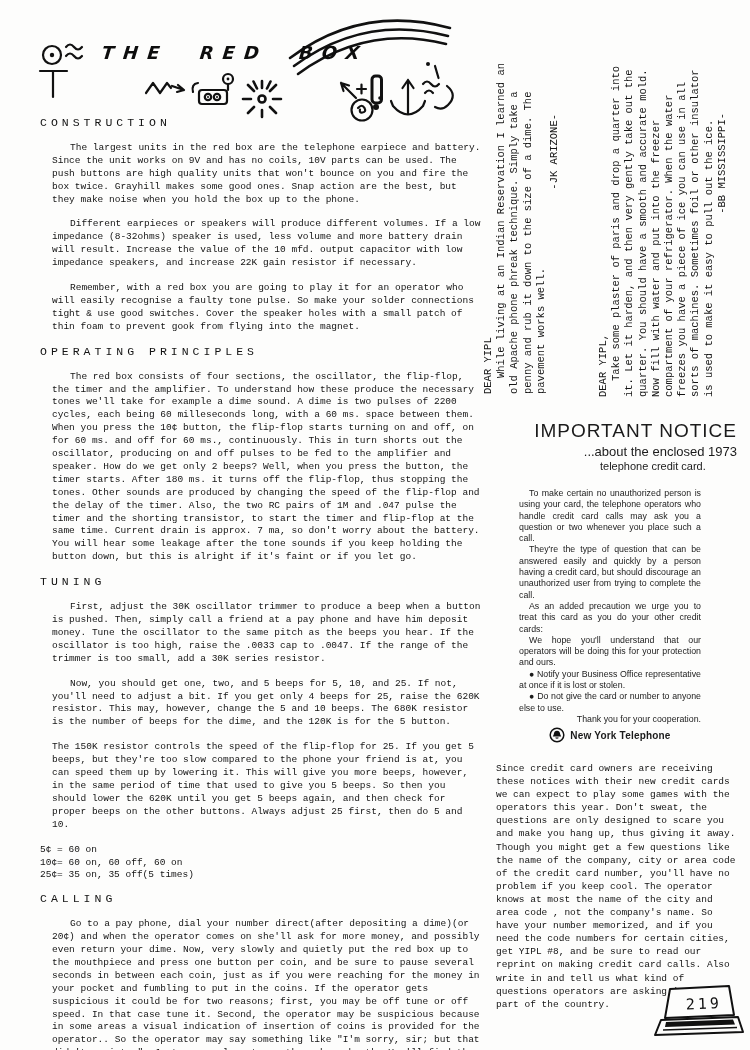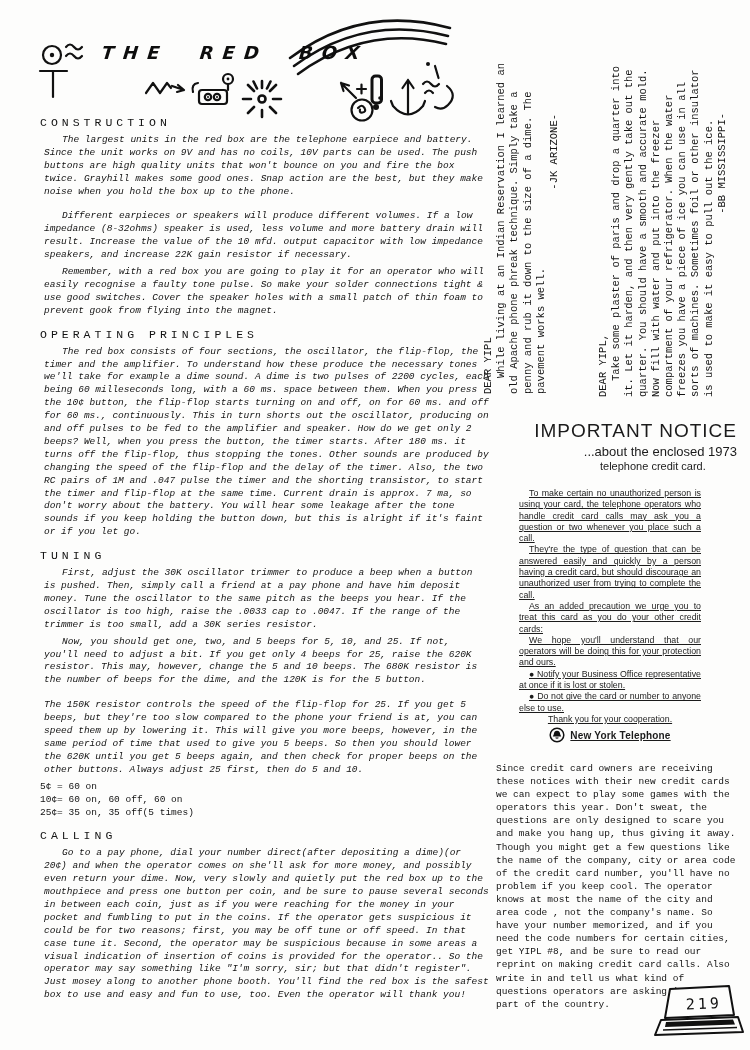--- a/index.html
+++ b/index.html
@@ -20,21 +20,21 @@
   }
   
   .article{
     position:absolute;left:40px;top:117px;width:453px;
     font-size:9.5px;line-height:12.9px;color:#131313;
   }
   .sec-h{
     font-size:11.5px;letter-spacing:4px;margin:0 0 2px 0;font-weight:400;
   }
   .sec{margin-bottom:11px;}
-  .p{margin:4px;font-style:italic;}
+  .p{margin:12px;}
   .ind{text-indent:18px;}
   .gap{margin-top:12px;}
   .timing{margin:0;}
   
   .rot-wrap{position:absolute;overflow:visible;}
   .rot{
     transform-origin:0 0;
     font-size:10.5px;line-height:13.2px;color:#141414;
   }
   .rot .sal{margin:0;}
@@ -44,23 +44,23 @@
   .notice{
     position:absolute;left:505px;top:398px;width:232px;
     font-family:"Liberation Sans", sans-serif;color:#1b1b1b;
   }
   .notice-title{
     margin:22px 0 0 0;text-align:right;font-size:19px;font-weight:500;
     letter-spacing:1px;white-space:nowrap;
   }
   .notice-sub1{margin:2px 0 0 36px;font-size:13px;text-align:right;}
   .notice-sub2{margin:1px 0 0 86px;font-size:11px;padding-left:9px;}
-  .notice-body{width:182px;margin:16px 0 0 14px;font-size:8.8px;line-height:11.3px;text-align:justify;text-decoration:underline;}
+  .notice-body{width:182px;margin:16px 0 0 14px;font-size:8.8px;line-height:11.3px;text-align:justify;}
   .notice-body p{margin:0;text-indent:10px;}
-  .notice-closing{margin-top:7px;text-align:center;text-indent:0 !important;}
+  .notice-closing{margin-top:7px;text-align:right;text-indent:0 !important;}
   .nyt-row{display:flex;align-items:center;justify-content:center;margin-top:2px;gap:5px;}
   .nyt-name{font-size:10px;font-weight:700;letter-spacing:0.2px;}
   
   .commentary{
     position:absolute;left:496px;top:762px;width:245px;
     font-size:9.5px;line-height:13.1px;color:#131313;
   }
   .commentary p{margin:0;}
   
   .pagenum{position:absolute;left:648px;top:983px;}

